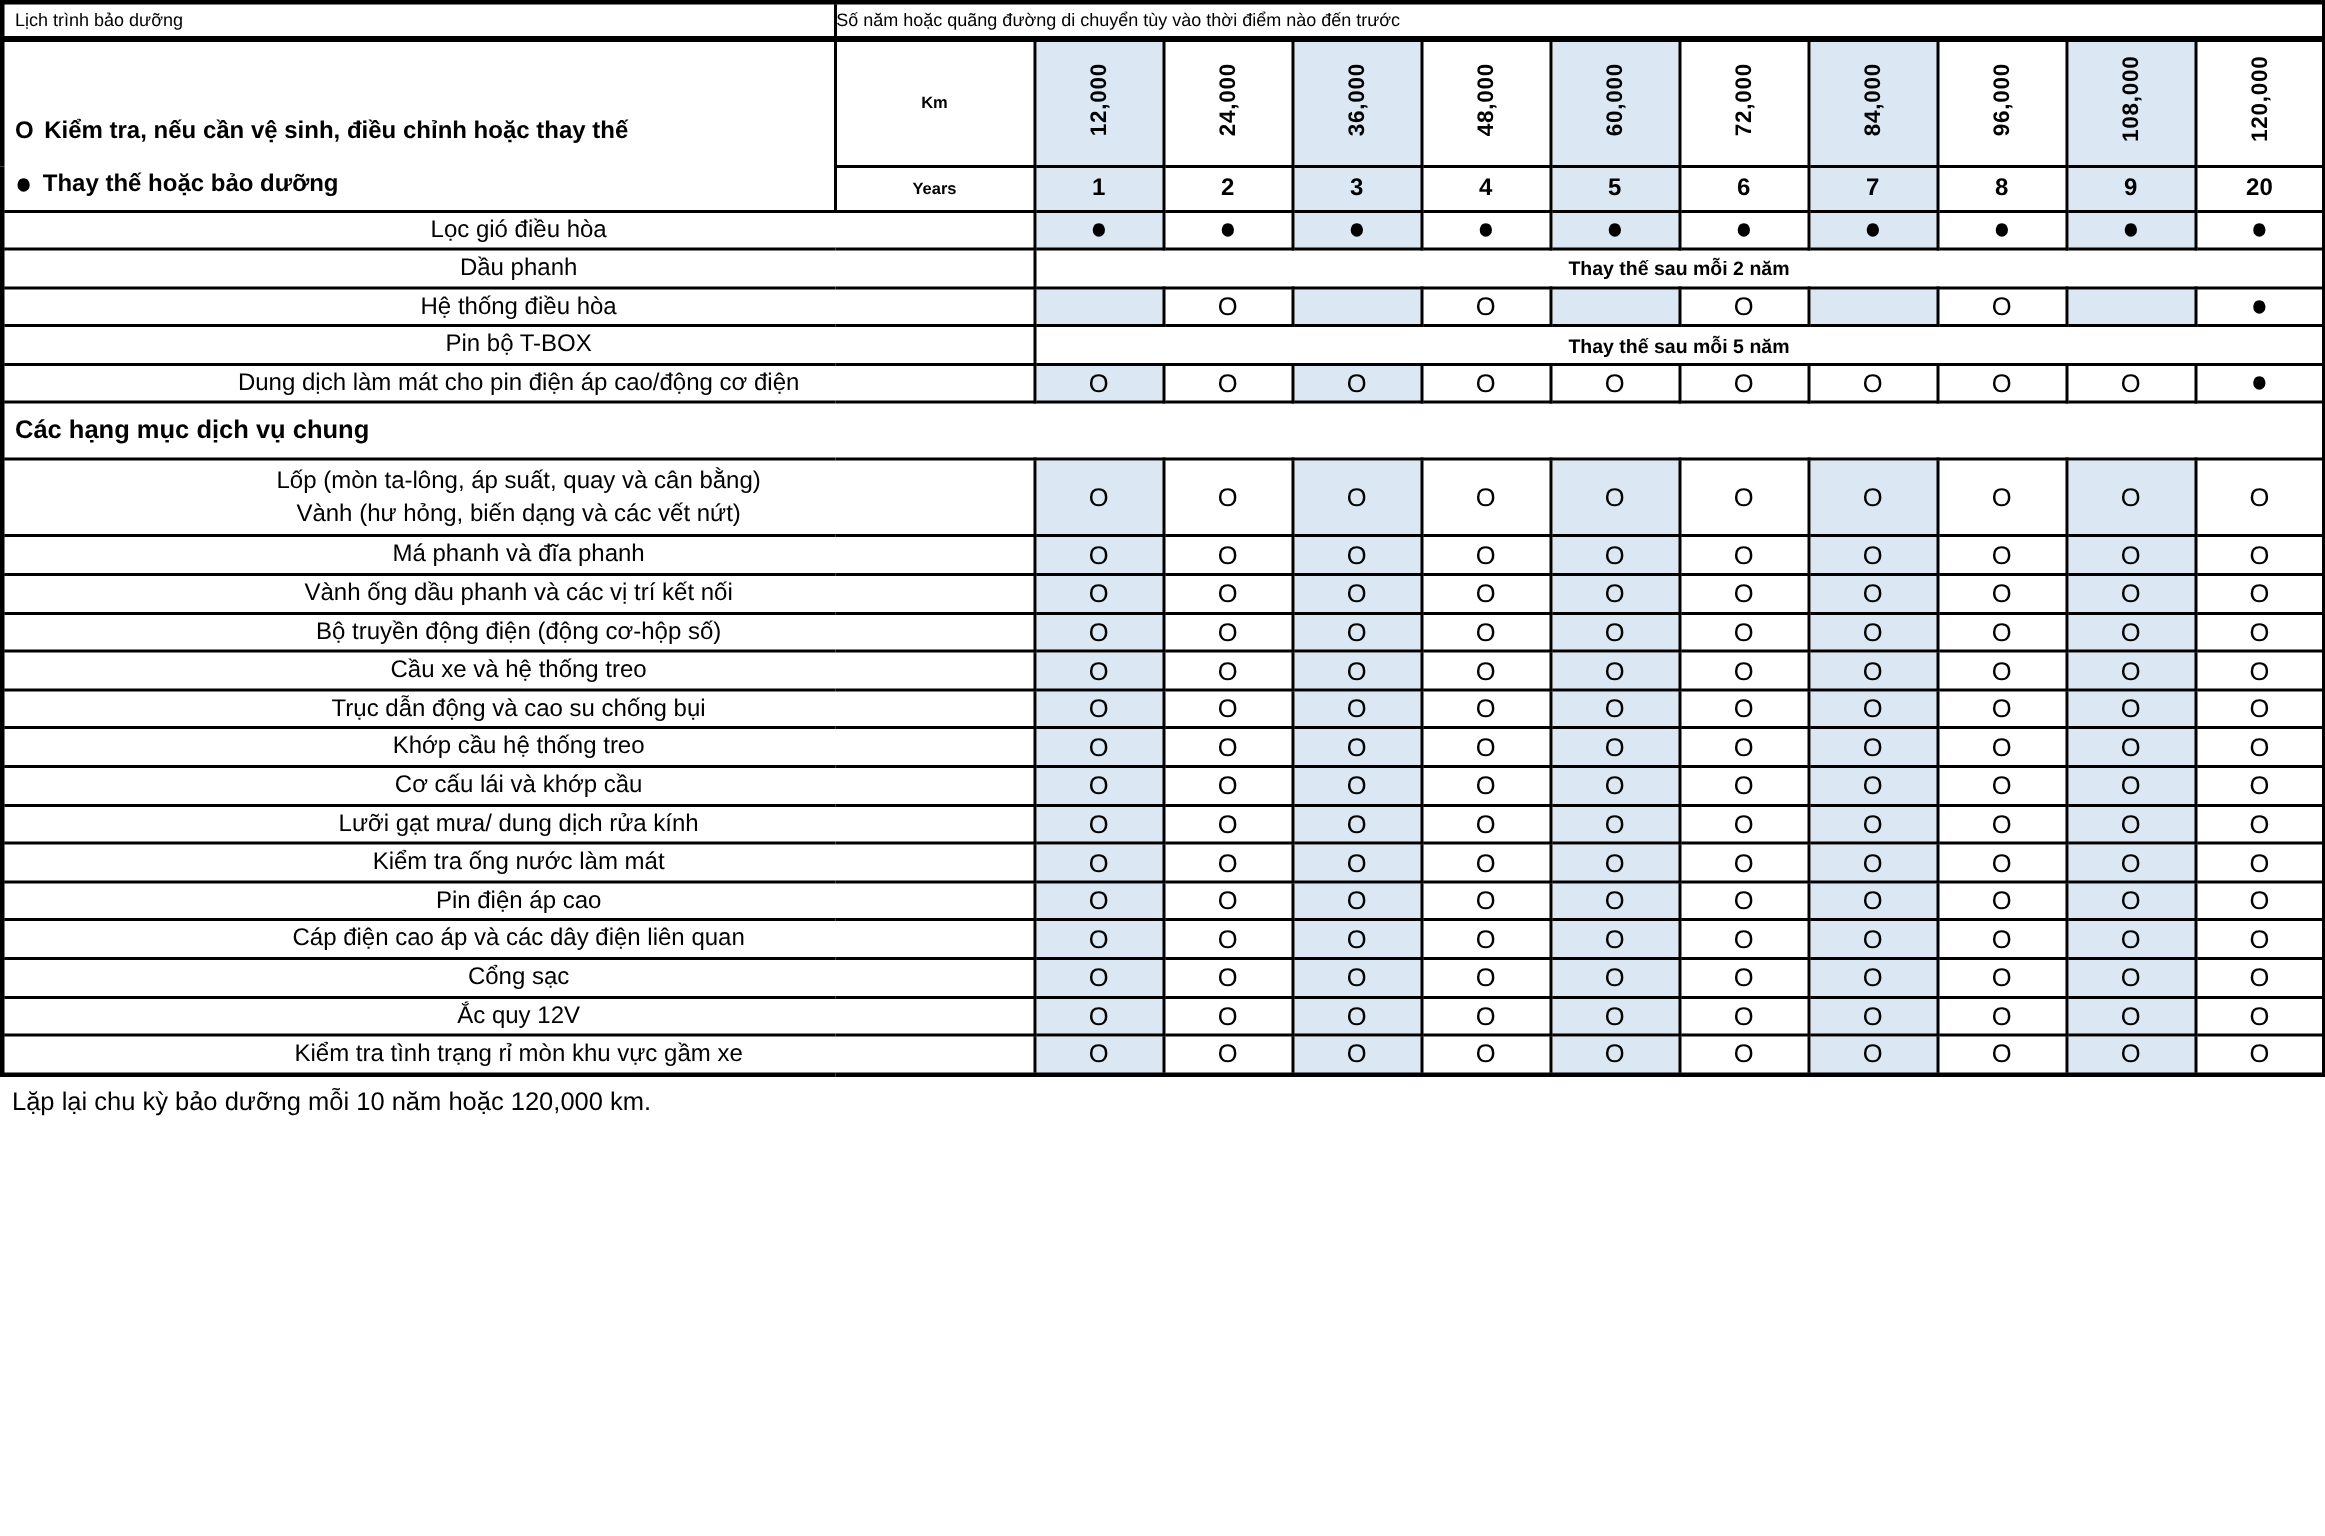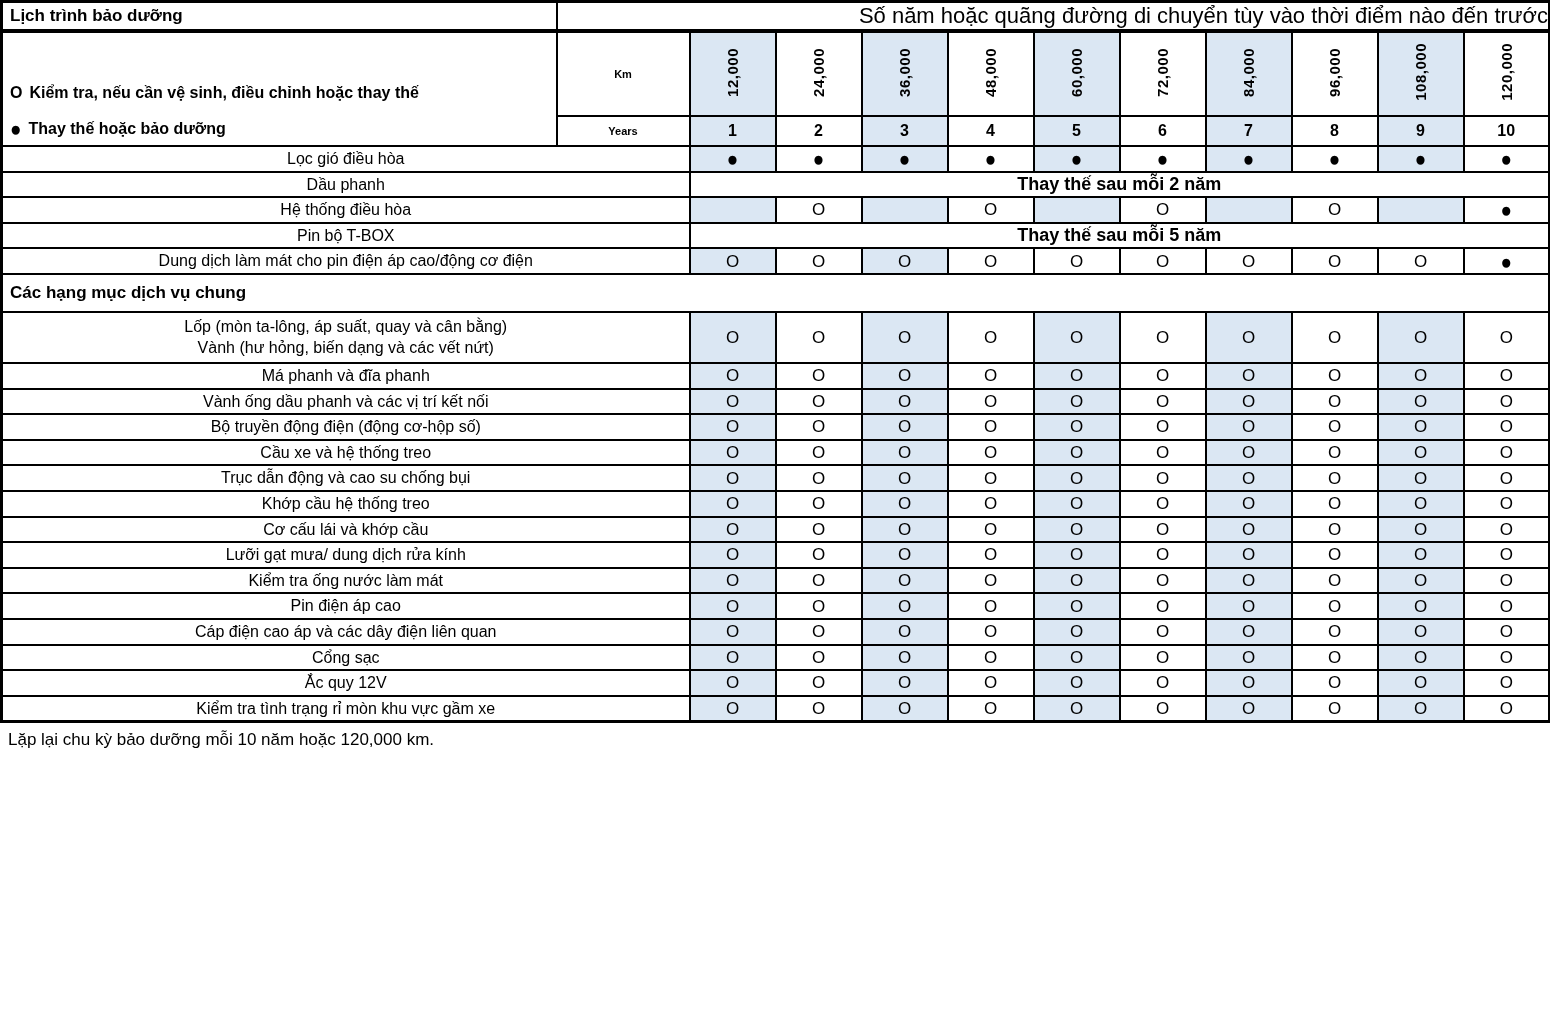--- a/index.html
+++ b/index.html
@@ -22,28 +22,28 @@
     padding: 0;
     vertical-align: middle;
     overflow: hidden;
   }
   .shade { background: var(--shade); }
 
   
   tr.r-title { height: 24px; }
   tr.r-title td { border-bottom-width: 4px; }
   .title-cell {
-    font-weight: bold;
-    font-size: 17px;
+    font-weight: normal;
+    font-size: 12px;
     text-align: left;
     padding-left: 7px;
   }
   .period-cell {
-    font-size: 22px;
-    text-align: right;
+    font-size: 12px;
+    text-align: left;
   }
   tr.r-km { height: 85px; }
   tr.r-years { height: 30px; margin-top: 16px; }
   .legend-cell { vertical-align: bottom; }
   .legend-wrap {
     display: flex;
     flex-direction: column;
     gap: 17px;
     padding: 0 6px 7px 7px;
   }
@@ -89,21 +89,21 @@
   }
   .section-cell {
     font-weight: bold;
     font-size: 17px;
     text-align: left;
     padding-left: 7px;
   }
   .span-cell {
     text-align: center;
     font-weight: bold;
-    font-size: 18px;
+    font-size: 13px;
   }
   .mark-cell {
     text-align: center;
     font-size: 17px;
     line-height: 1;
   }
   .dot {
     display: inline-block;
     font-size: 19px;
     line-height: 1;
@@ -166,21 +166,21 @@
       <td class="kmyears-cell">Years</td>
     <td class="year-cell shade">1</td>
         <td class="year-cell">2</td>
         <td class="year-cell shade">3</td>
         <td class="year-cell">4</td>
         <td class="year-cell shade">5</td>
         <td class="year-cell">6</td>
         <td class="year-cell shade">7</td>
         <td class="year-cell">8</td>
         <td class="year-cell shade">9</td>
-        <td class="year-cell">10</td>
+        <td class="year-cell">20</td>
       </tr>
   </tbody>
   <tbody id="rows-body">
       <tr>
         <td colspan="2" class="label-cell">Lọc gió điều hòa</td>
         <td class="mark-cell shade"><span class="dot">●</span></td>
         <td class="mark-cell"><span class="dot">●</span></td>
         <td class="mark-cell shade"><span class="dot">●</span></td>
         <td class="mark-cell"><span class="dot">●</span></td>
         <td class="mark-cell shade"><span class="dot">●</span></td>

